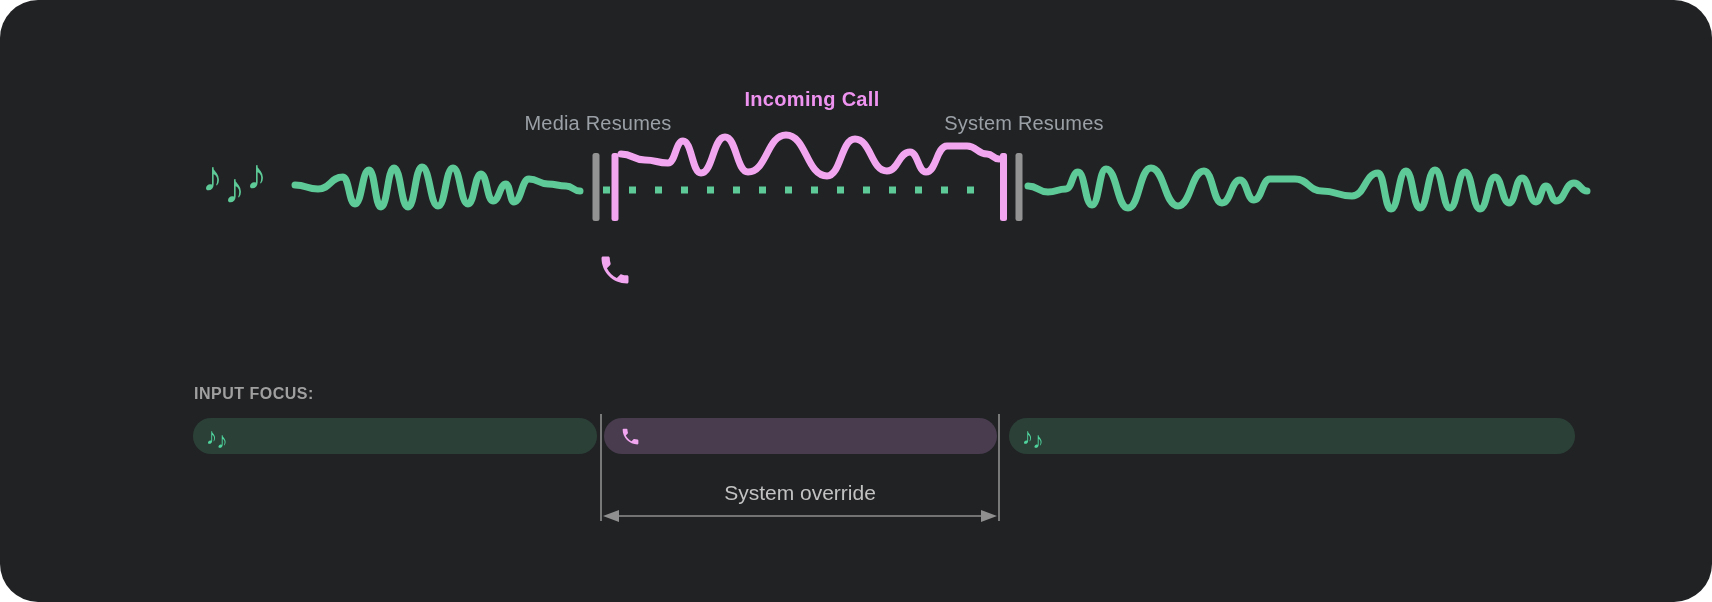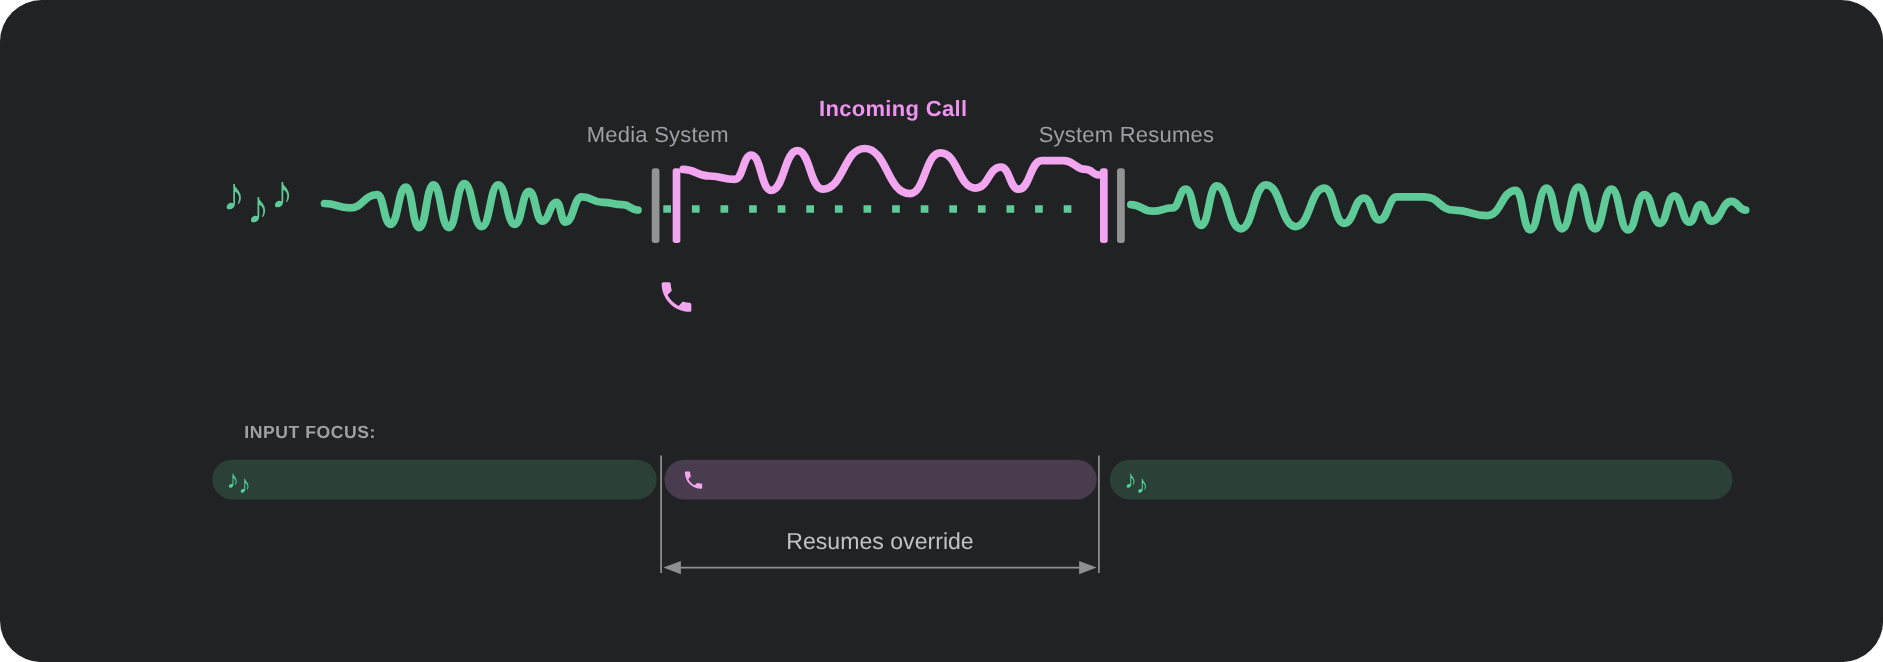--- a/index.html
+++ b/index.html
@@ -31,21 +31,21 @@
        font-size:20px; font-weight:500; color:var(--label-gray); letter-spacing:.2px;text-align:center;}
   .lbl.call{color:var(--pink-label); font-weight:700; letter-spacing:.3px;}
 
   .notes-top{position:absolute; left:202px; top:156px; color:var(--wave-green);
              font-size:42px; letter-spacing:1px; line-height:1; user-select:none;}
   .notes-top .n{display:inline-block;}
   .notes-top .n2{transform:translateY(12px);}
   .notes-top .n3{transform:translateY(-2px);}
 
   .input-focus{position:absolute; left:194px; top:385px; font-size:16px; font-weight:700;
-               color:var(--focus-label-gray); letter-spacing:.5px;margin-left:28px;}
+               color:var(--focus-label-gray); letter-spacing:.5px;}
 
   .bar{position:absolute; top:418px; height:36px; border-radius:18px;
        display:flex; align-items:center;}
   .bar.green{background:var(--bar-green-bg);}
   .bar.purple{background:var(--bar-purple-bg);}
   .bar1{left:193px;  width:404px;}
   .bar2{left:604px;  width:393px;}
   .bar3{left:1009px; width:566px;}
   .barnotes{margin-left:13px; color:var(--note-green); font-size:23px; line-height:1;
             letter-spacing:-1px; user-select:none;}
@@ -84,32 +84,32 @@
       <line id="bk-arrow" class="bracket-line" x1="615" x2="985" y1="516" y2="516"></line>
       <polygon id="ah-left" class="arrow-head" points="603,516 619,510 619,522"></polygon>
       <polygon id="ah-right" class="arrow-head" points="997,516 981,510 981,522"></polygon>
     </g>
   </svg>
 
   <div class="notes-top">
     <span class="n n1">♪</span><span class="n n2">♪</span><span class="n n3">♪</span>
   </div>
 
-  <div class="lbl" style="left:598px; top:112px;">Media System</div>
+  <div class="lbl" style="left:598px; top:112px;">Media Resumes</div>
   <div class="lbl call" style="left:812px; top:88px;">Incoming Call</div>
   <div class="lbl" style="left:1024px; top:112px;">System Resumes</div>
 
   <div class="input-focus">INPUT FOCUS:</div>
 
   <div class="bar green bar1">
     <span class="barnotes"><span>♪</span><span class="dn">♪</span></span>
   </div>
   <div class="bar purple bar2">
     <svg class="phone-small" viewBox="0 0 24 24">
       <path class="phone-fill" d="M6.62 10.79c1.44 2.83 3.76 5.14 6.59 6.59l2.2-2.2c.27-.27.67-.36 1.02-.24 1.12.37 2.33.57 3.57.57.55 0 1 .45 1 1V20c0 .55-.45 1-1 1-9.39 0-17-7.61-17-17 0-.55.45-1 1-1h3.5c.55 0 1 .45 1 1 0 1.25.2 2.45.57 3.57.11.35.03.74-.24 1.02l-2.2 2.2z"></path>
     </svg>
   </div>
   <div class="bar green bar3">
     <span class="barnotes"><span>♪</span><span class="dn">♪</span></span>
   </div>
 
-  <div class="override">Resumes override</div>
+  <div class="override">System override</div>
 </div>
 
 </body></html>

